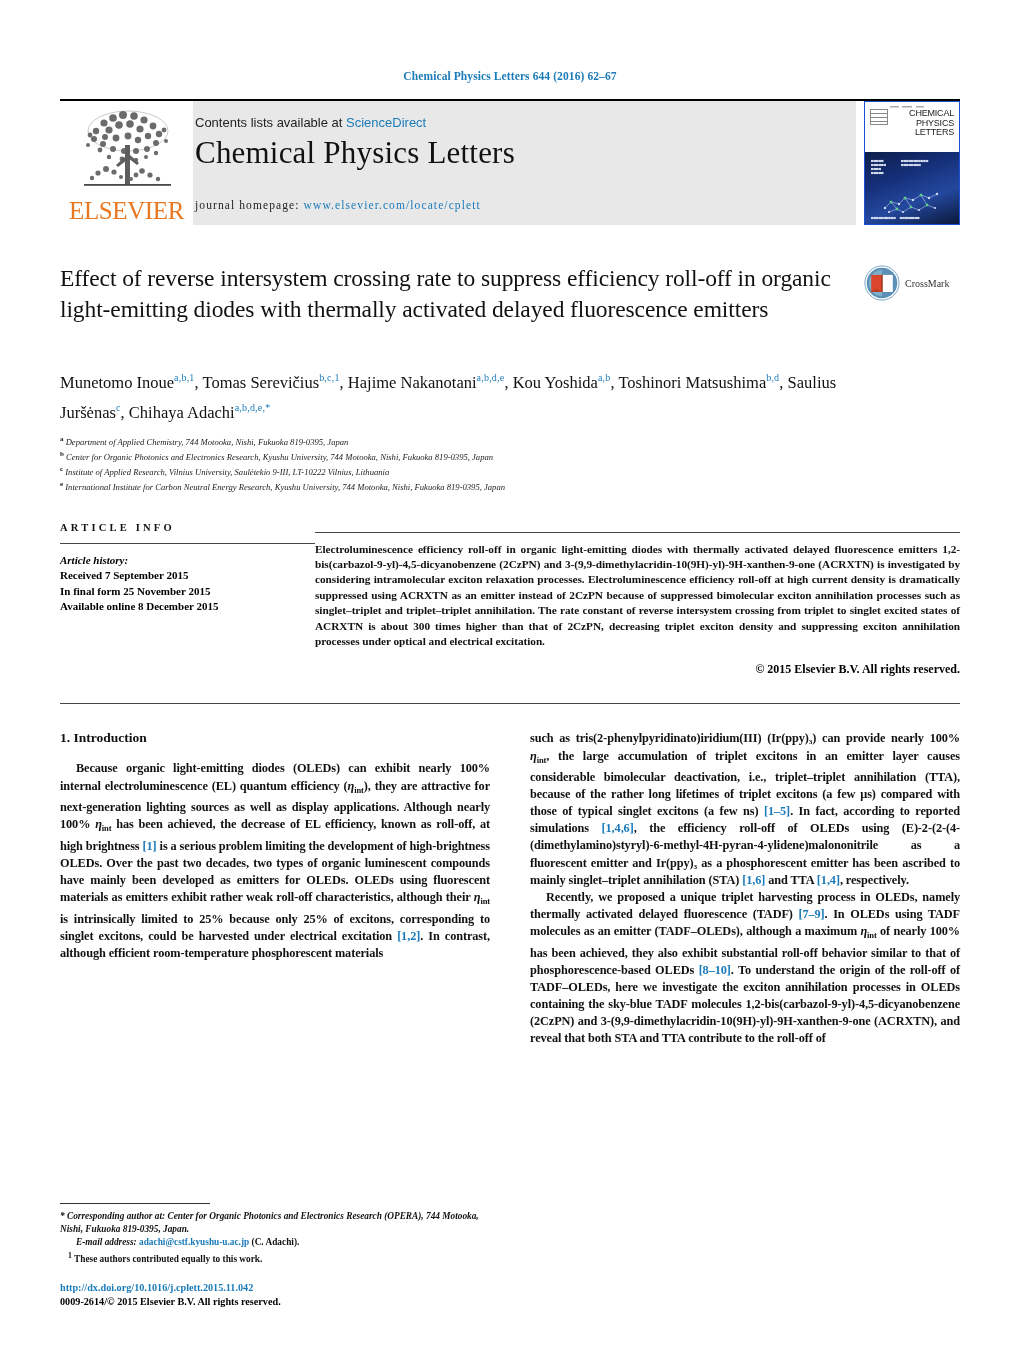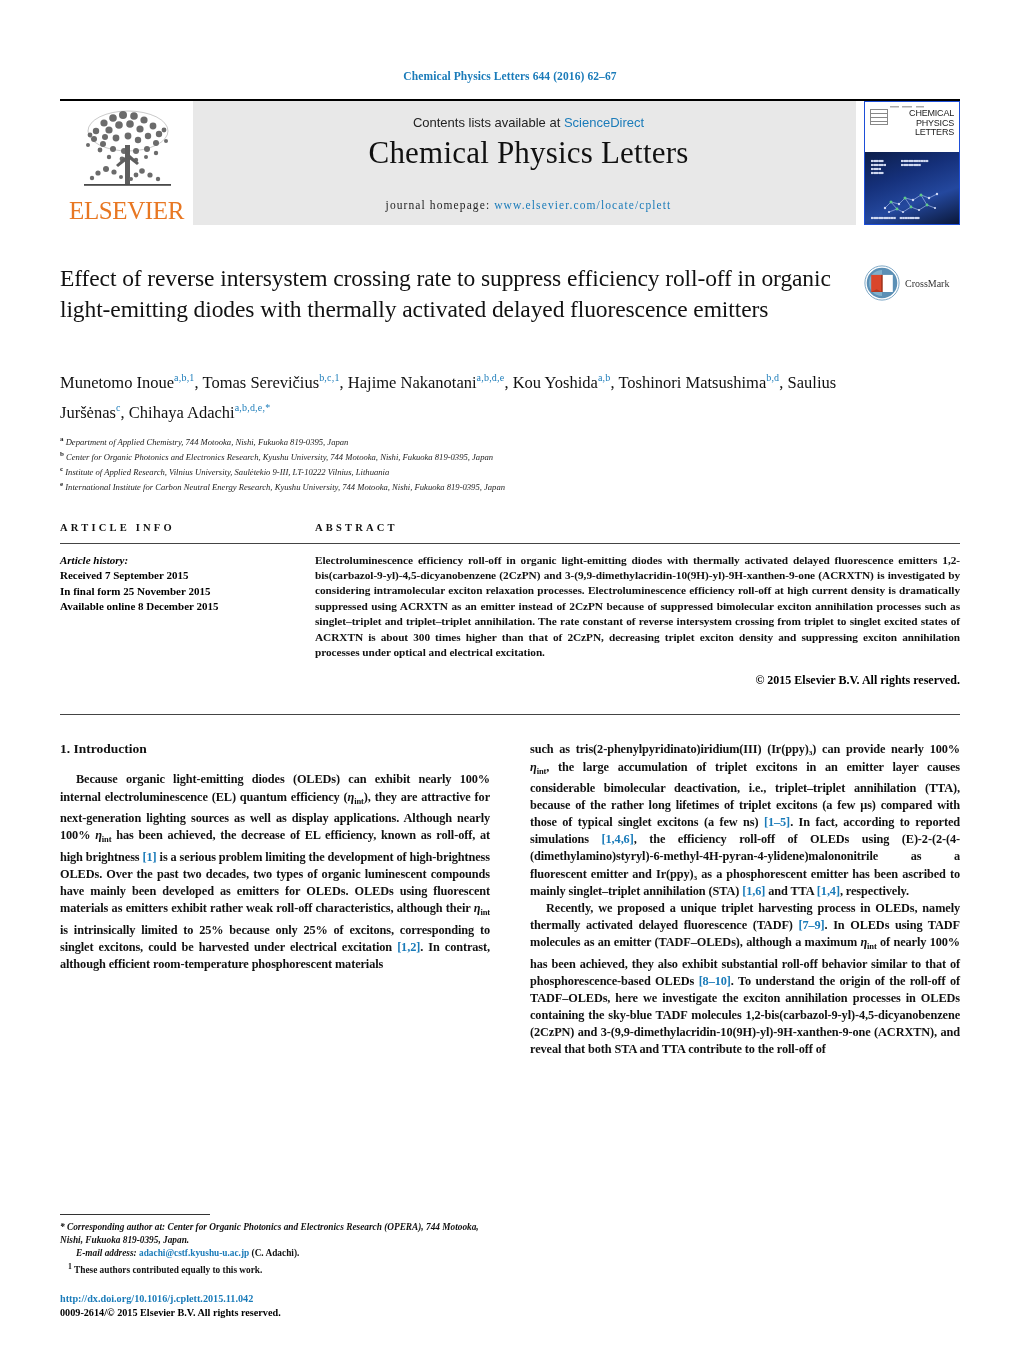--- a/index.html
+++ b/index.html
@@ -60,23 +60,22 @@
     letter-spacing: -0.4px;
     line-height: 1;
     margin-top: 1px;
     font-weight: normal;
   }
   .mast-center {
     flex: 1 1 auto;
     background: #e8e8e8;
     display: flex;
     flex-direction: column;
-    align-items: center;
     justify-content: space-between;
-    padding: 14px 0 14px 8px;
+    padding: 14px 0 14px 2px;
     box-sizing: border-box;
   }
   .contents-line {
     font-family: "Liberation Sans", sans-serif;
     font-size: 13px;
     color: #222;
   }
   .contents-line .sd {
     color: #1a7bb9;
   }
@@ -496,21 +495,20 @@
   <div class="info-abstract">
     <div class="col-info">
       <div class="sec-head">ARTICLE INFO</div>
       <div class="rule"></div>
       <div class="hist-title">Article history:</div>
       <div class="hist-line">Received 7 September 2015</div>
       <div class="hist-line">In final form 25 November 2015</div>
       <div class="hist-line">Available online 8 December 2015</div>
     </div>
     <div class="col-abs">
-      <div class="sec-head">ABSTRACT</div>
       <div class="rule"></div>
       <div class="abs-text">Electroluminescence efficiency roll-off in organic light-emitting diodes with thermally activated delayed fluorescence emitters 1,2-bis(carbazol-9-yl)-4,5-dicyanobenzene (2CzPN) and 3-(9,9-dimethylacridin-10(9H)-yl)-9H-xanthen-9-one (ACRXTN) is investigated by considering intramolecular exciton relaxation processes. Electroluminescence efficiency roll-off at high current density is dramatically suppressed using ACRXTN as an emitter instead of 2CzPN because of suppressed bimolecular exciton annihilation processes such as singlet–triplet and triplet–triplet annihilation. The rate constant of reverse intersystem crossing from triplet to singlet excited states of ACRXTN is about 300 times higher than that of 2CzPN, decreasing triplet exciton density and suppressing exciton annihilation processes under optical and electrical excitation.</div>
       <div class="abs-copy">© 2015 Elsevier B.V. All rights reserved.</div>
     </div>
   </div>
 
   <div class="hr-strong"></div>
 
   <div class="body-cols">
     <div class="bcol">

